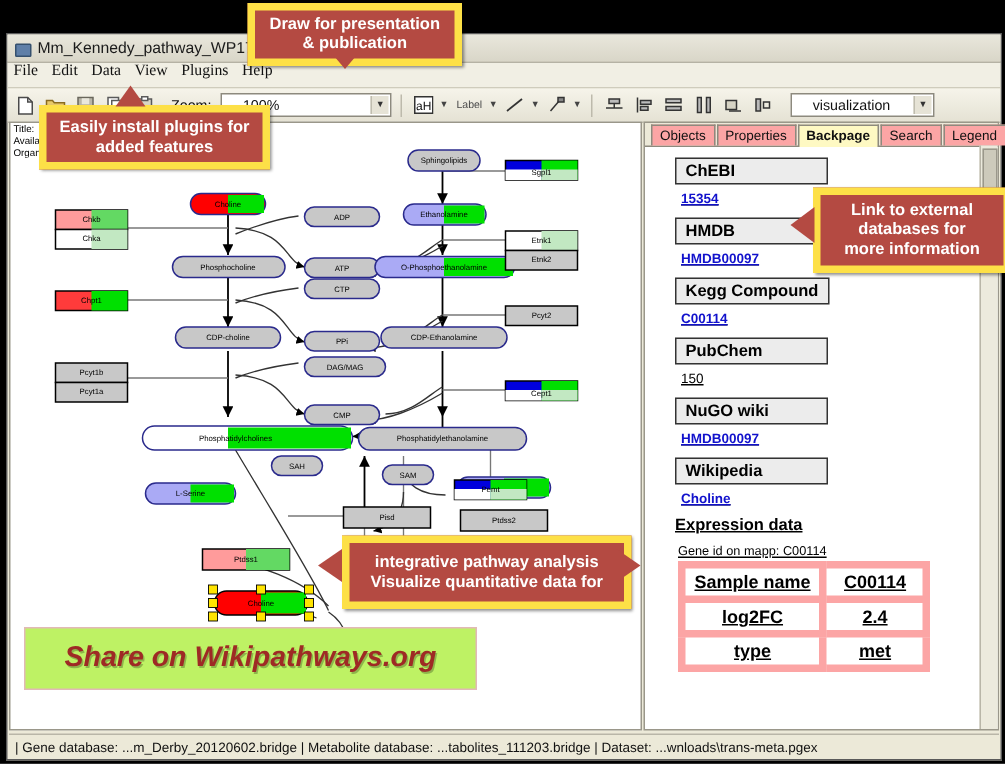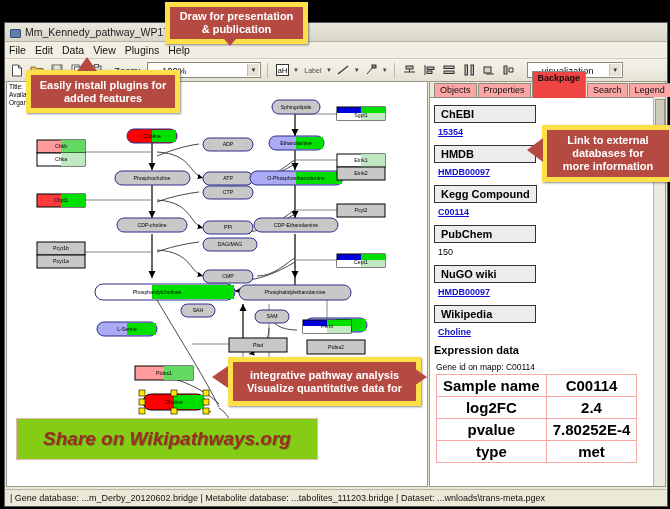--- a/index.html
+++ b/index.html
@@ -8,21 +8,21 @@
 
   
   .window{position:absolute;left:4px;top:22px;width:662px;height:483px;background:#ece9d8;border:1px solid #5a5a5a;}
   .titlebar{height:18px;background:linear-gradient(to bottom,#e9e7dc,#d9d6c8);
             border-bottom:1px solid #b5b2a4;display:flex;align-items:center;padding:0 4px;}
   .titlebar .tb-icon{width:12px;height:11px;margin-right:4px;position:relative;}
   .titlebar .tb-icon:before{content:"";position:absolute;left:1px;top:2px;width:9px;height:7px;
         background:#5f7fa8;border:1px solid #35506e;border-radius:1px;}
   .titlebar .tb-title{font-size:10.5px;color:#1a1a1a;white-space:nowrap;overflow:hidden;}
 
-  .menubar{height:16px;background:#f1efe4;border-bottom:1px solid #cfccbc;display:flex;align-items:center;padding:0 4px;}
+  .menubar{height:16px;background:#f1efe4;border-bottom:1px solid #cfccbc;display:flex;align-items:flex-start;padding:0 4px;font-family:Liberation Serif, serif;}
   .menubar span{font-size:10.5px;color:#111;margin-right:9px;cursor:default;}
 
   .toolbar{height:22px;background:linear-gradient(to bottom,#f6f4ea,#e5e2d4);
            border-bottom:1px solid #b9b6a8;display:flex;align-items:center;padding:0 3px;gap:3px;}
   .tbtn{width:17px;height:17px;display:flex;align-items:center;justify-content:center;
         font-size:11px;color:#4a4a4a;}
   .tsep{width:1px;height:15px;background:#bdbaac;margin:0 3px;}
   .zoomlabel{font-size:9.5px;color:#111;margin:0 3px 0 6px;}
   .combo{height:14px;border:1px solid #8d8a7e;background:#fff;display:flex;align-items:center;
          font-size:9.5px;color:#111;padding-left:14px;position:relative;}
@@ -36,53 +36,53 @@
   .content{position:absolute;left:0;top:57px;right:0;bottom:18px;display:flex;}
   .canvaswrap{position:relative;flex:1;background:#fff;border:1px solid #9a978a;margin:1px;overflow:hidden;}
   .rightpanel{width:235px;background:#ece9d8;border:1px solid #9a978a;margin:1px 1px 1px 0;
               display:flex;flex-direction:column;position:relative;}
 
   
   .tabrow{height:15px;display:flex;align-items:flex-end;padding-left:4px;background:#ece9d8;
           border-bottom:1px solid #8d8a7e;}
   .tab{font-size:9px;color:#111;padding:1px 5px 1px 5px;border:1px solid #8d8a7e;border-bottom:none;
        background:#fca5a5;margin-right:1px;line-height:11px;}
-  .tab.active{background:#ef4444;font-weight:bold;position:relative;top:1px;padding-bottom:14px;}
-
-  .bpbody{flex:1;background:#fff;overflow:hidden;position:relative;padding:6px 0 0 4px;}
+  .tab.active{background:#fef9c3;font-weight:bold;position:relative;top:1px;padding-bottom:2px;}
+
+  .bpbody{flex:1;background:#fff;overflow:hidden;position:relative;padding:6px 0 0 20px;text-decoration:underline;}
   .dbbox{display:inline-block;min-width:88px;border:1px solid #333;background:#ececec;
          font-size:11px;font-weight:bold;color:#000;padding:2px 6px;margin-bottom:2px;}
   .dblink{font-size:9px;color:#1111cc;text-decoration:underline;font-weight:bold;display:block;
           margin:2px 0 7px 4px;}
   .dbplain{font-size:9px;color:#000;display:block;margin:2px 0 7px 4px;}
   .exprhead{font-size:11px;font-weight:bold;color:#000;margin:2px 0 6px 0;}
   .geneid{font-size:8.5px;color:#000;margin:0 0 2px 2px;}
   table.expr{border-collapse:collapse;margin-left:2px;}
-  table.expr td{border:1px solid #fca5a5;font-size:15px;text-align:center;padding:2px 6px;color:#000;
+  table.expr td{border:5px solid #fca5a5;font-size:12px;text-align:center;padding:2px 6px;color:#000;
                 font-weight:bold;min-width:52px;}
 
   .vscroll{position:absolute;right:0;top:15px;bottom:0;width:11px;background:#eceadd;border-left:1px solid #b9b6a8;}
   .vscroll .thumb{position:absolute;left:1px;top:2px;width:8px;height:40px;background:#cdcabb;border:1px solid #9a978a;}
 
   
   .statusbar{position:absolute;left:1px;right:1px;bottom:1px;height:15px;background:#ece9d8;
              border-top:1px solid #b9b6a8;display:flex;align-items:center;}
   .statusbar .txt{font-size:9px;color:#111;padding-left:4px;white-space:nowrap;}
 
   
   .pane-info{position:absolute;left:2px;top:1px;font-size:6.5px;color:#000;line-height:8px;}
   svg.pw{position:absolute;left:0;top:0;}
   .nodelbl{font-size:5.2px;fill:#000;text-anchor:middle;dominant-baseline:middle;font-family:"Liberation Sans",sans-serif;}
 
   
   .callout{position:absolute;background:#b44a42;color:#fff;font-weight:bold;text-align:center;
            border:5px solid #fde047;box-shadow:1px 1px 2px rgba(0,0,0,.45);line-height:13px;
            display:flex;align-items:center;justify-content:center;}
   .ptr{position:absolute;width:0;height:0;}
-  .share{position:absolute;left:16px;top:418px;width:300px;height:40px;background:#84cc16;
+  .share{position:absolute;left:16px;top:418px;width:300px;height:40px;background:#bef264;
          border:1px solid #e2b9b6;display:flex;align-items:center;justify-content:center;}
   .share span{font-size:19px;font-style:italic;font-weight:bold;color:#9e2a25;
               text-shadow:1px 1px 0 rgba(0,0,0,.25);}
 </style>
 </head>
 <body>
 
 <div id="root">
 
   <div class="window">
@@ -485,24 +485,20 @@
             <tbody>
                 <tr>
               <td>Sample name</td>
               <td>C00114</td>
             </tr>
             <tr>
               <td>log2FC</td>
               <td>2.4</td>
             </tr>
             <tr>
-              <td>pvalue</td>
-              <td>7.80252E-4</td>
-            </tr>
-            <tr>
               <td>type</td>
               <td>met</td>
             </tr>
           </tbody>
             </table>
         </div>
 
         <div class="vscroll">
           <div class="thumb"></div>
         </div>

